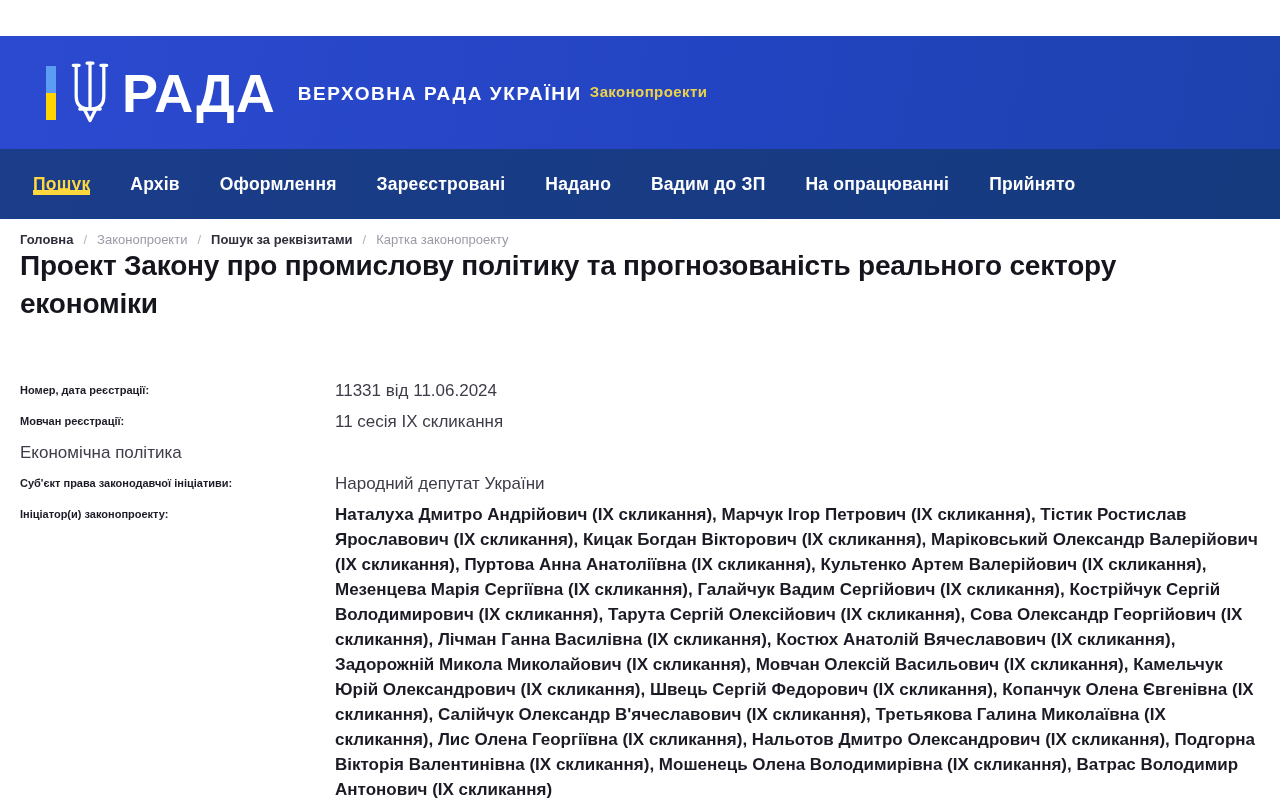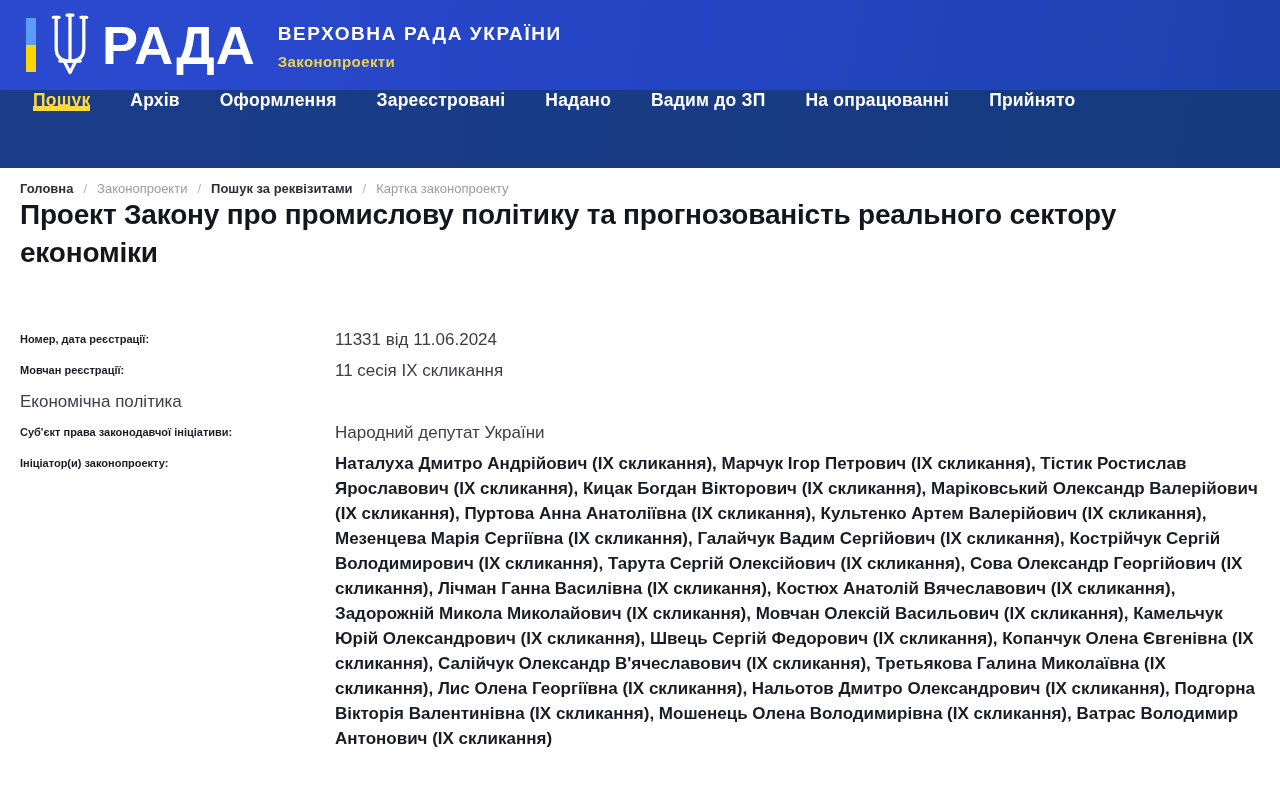--- a/index.html
+++ b/index.html
@@ -4,59 +4,60 @@
 <style>
   * { margin: 0; padding: 0; box-sizing: border-box; }
   html, body { width: 1280px; background: #ffffff; }
   body {
     font-family: "Liberation Sans", sans-serif;
     color: #15151d;
   }
 
   
   .site-header {
-    height: 90px;
+    height: 113px;
     background: linear-gradient(100deg, #2c4ad0 0%, #2344c2 55%, #1d42ad 100%);
     display: flex;
     align-items: center;
-    padding-left: 26px;
+    padding-left: 46px;
+    margin-top: 36px;
   }
   .brand { display: flex; align-items: center; cursor: pointer; }
   .flag-mark { width: 10px; height: 54px; margin-right: 12px; display: flex; flex-direction: column; }
   .flag-blue { flex: 1; background: #5b9df2; }
   .flag-yellow { flex: 1; background: #ffd500; }
   .trident { margin-right: 10px; display: block; line-height: 0; }
   .logo-rada {
     font-size: 54px;
     font-weight: 700;
     color: #ffffff;
     letter-spacing: 1px;
     line-height: 1;
     margin-right: 22px;
   }
-  .site-titles { display: flex; flex-direction: column; gap: 8px; padding-top: 2px; justify-content: space-between; }
+  .site-titles { display: flex; gap: 8px; padding-top: 2px; justify-content: space-between; }
   .site-title {
     font-size: 19px;
     font-weight: 700;
     color: #ffffff;
     letter-spacing: 1.6px;
   }
   .site-subtitle {
     font-size: 15px;
     font-weight: 600;
     color: #ecd24a;
     letter-spacing: 0.4px;
   }
 
   
   .main-nav {
-    height: 78px;
+    height: 70px;
     background: linear-gradient(100deg, #1b3d8a 0%, #183b84 55%, #153a7e 100%);
     display: flex;
-    align-items: flex-start;
+    align-items: center;
     padding-left: 33px;
   }
   .nav-item {
     position: relative;
     display: flex;
     align-items: center;
     font-size: 17.5px;
     font-weight: 700;
     color: #ffffff;
     margin-right: 40px;

